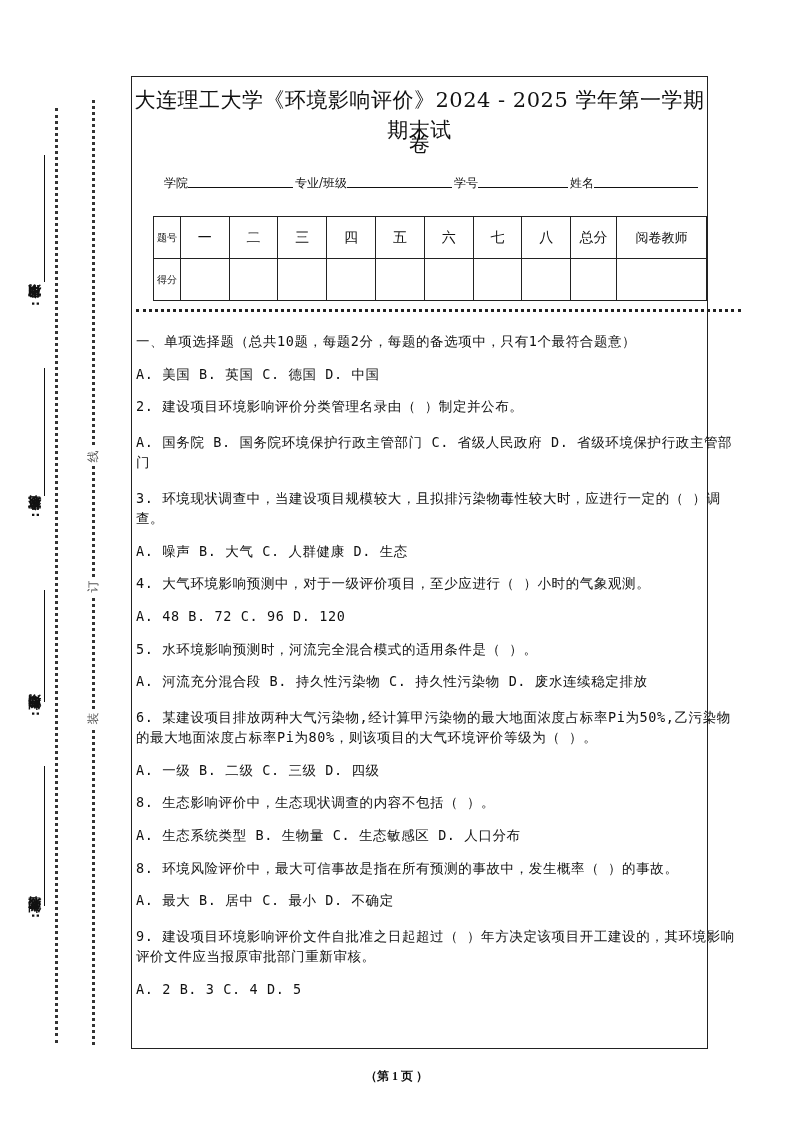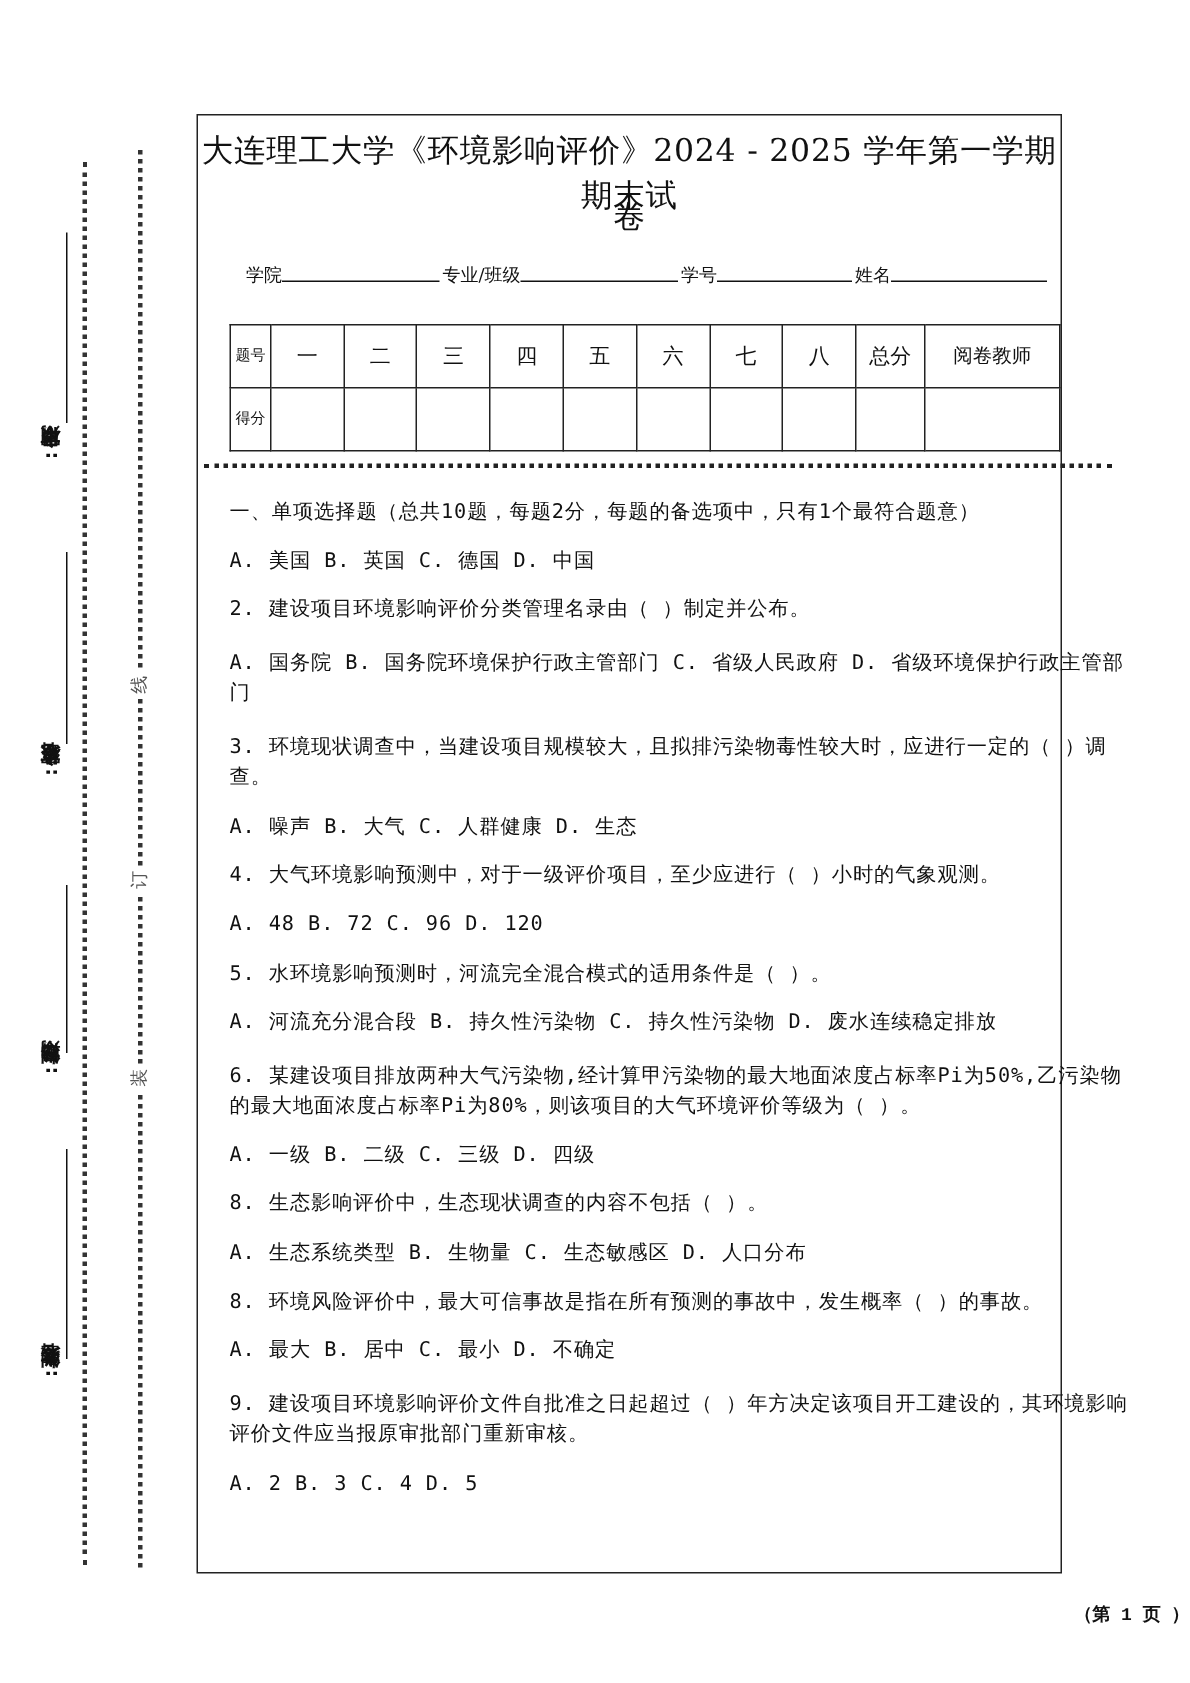--- a/index.html
+++ b/index.html
@@ -59,31 +59,31 @@
     .score-table td.cell { width: 51px; }
     .score-table td.total { width: 48px; }
     .score-table td.teacher { width: 95px; line-height: 18px; font-size: 13px; }
 
     .sep-dots {
       position: absolute; left: 4px; top: 232px; width: 605px; height: 0;
       border-top: 3px dotted #222;
     }
 
     .content {
-      position: absolute; left: 21px; top: 254px; width: 606px;
+      position: absolute; left: 4px; top: 254px; width: 606px;
       font-family: "DejaVu Sans Mono", "Liberation Mono", monospace;
       font-size: 13.5px; line-height: 20px;
     }
     .content .p { margin-bottom: 12.6px; letter-spacing: 0.6px; }
     .content .p.multi { margin-bottom: 12.6px; margin-top: 16px; }
 
     .footer {
-      position: absolute; left: 0; top: 1068px; width: 793px; text-align: right;
+      position: absolute; left: 0; top: 1068px; width: 793px; text-align: center;
       font-size: 12px; font-weight: bold;
-      font-family: Liberation Mono, monospace;
+      font-family: Liberation Serif, serif;
     }
   </style>
 </head>
 <body>
 
 <div class="margin">
   <div class="dot-line inner"></div>
   <div class="dot-line outer"></div>
 
   <div class="solid-line" style="top:155px;height:127px;"></div>

